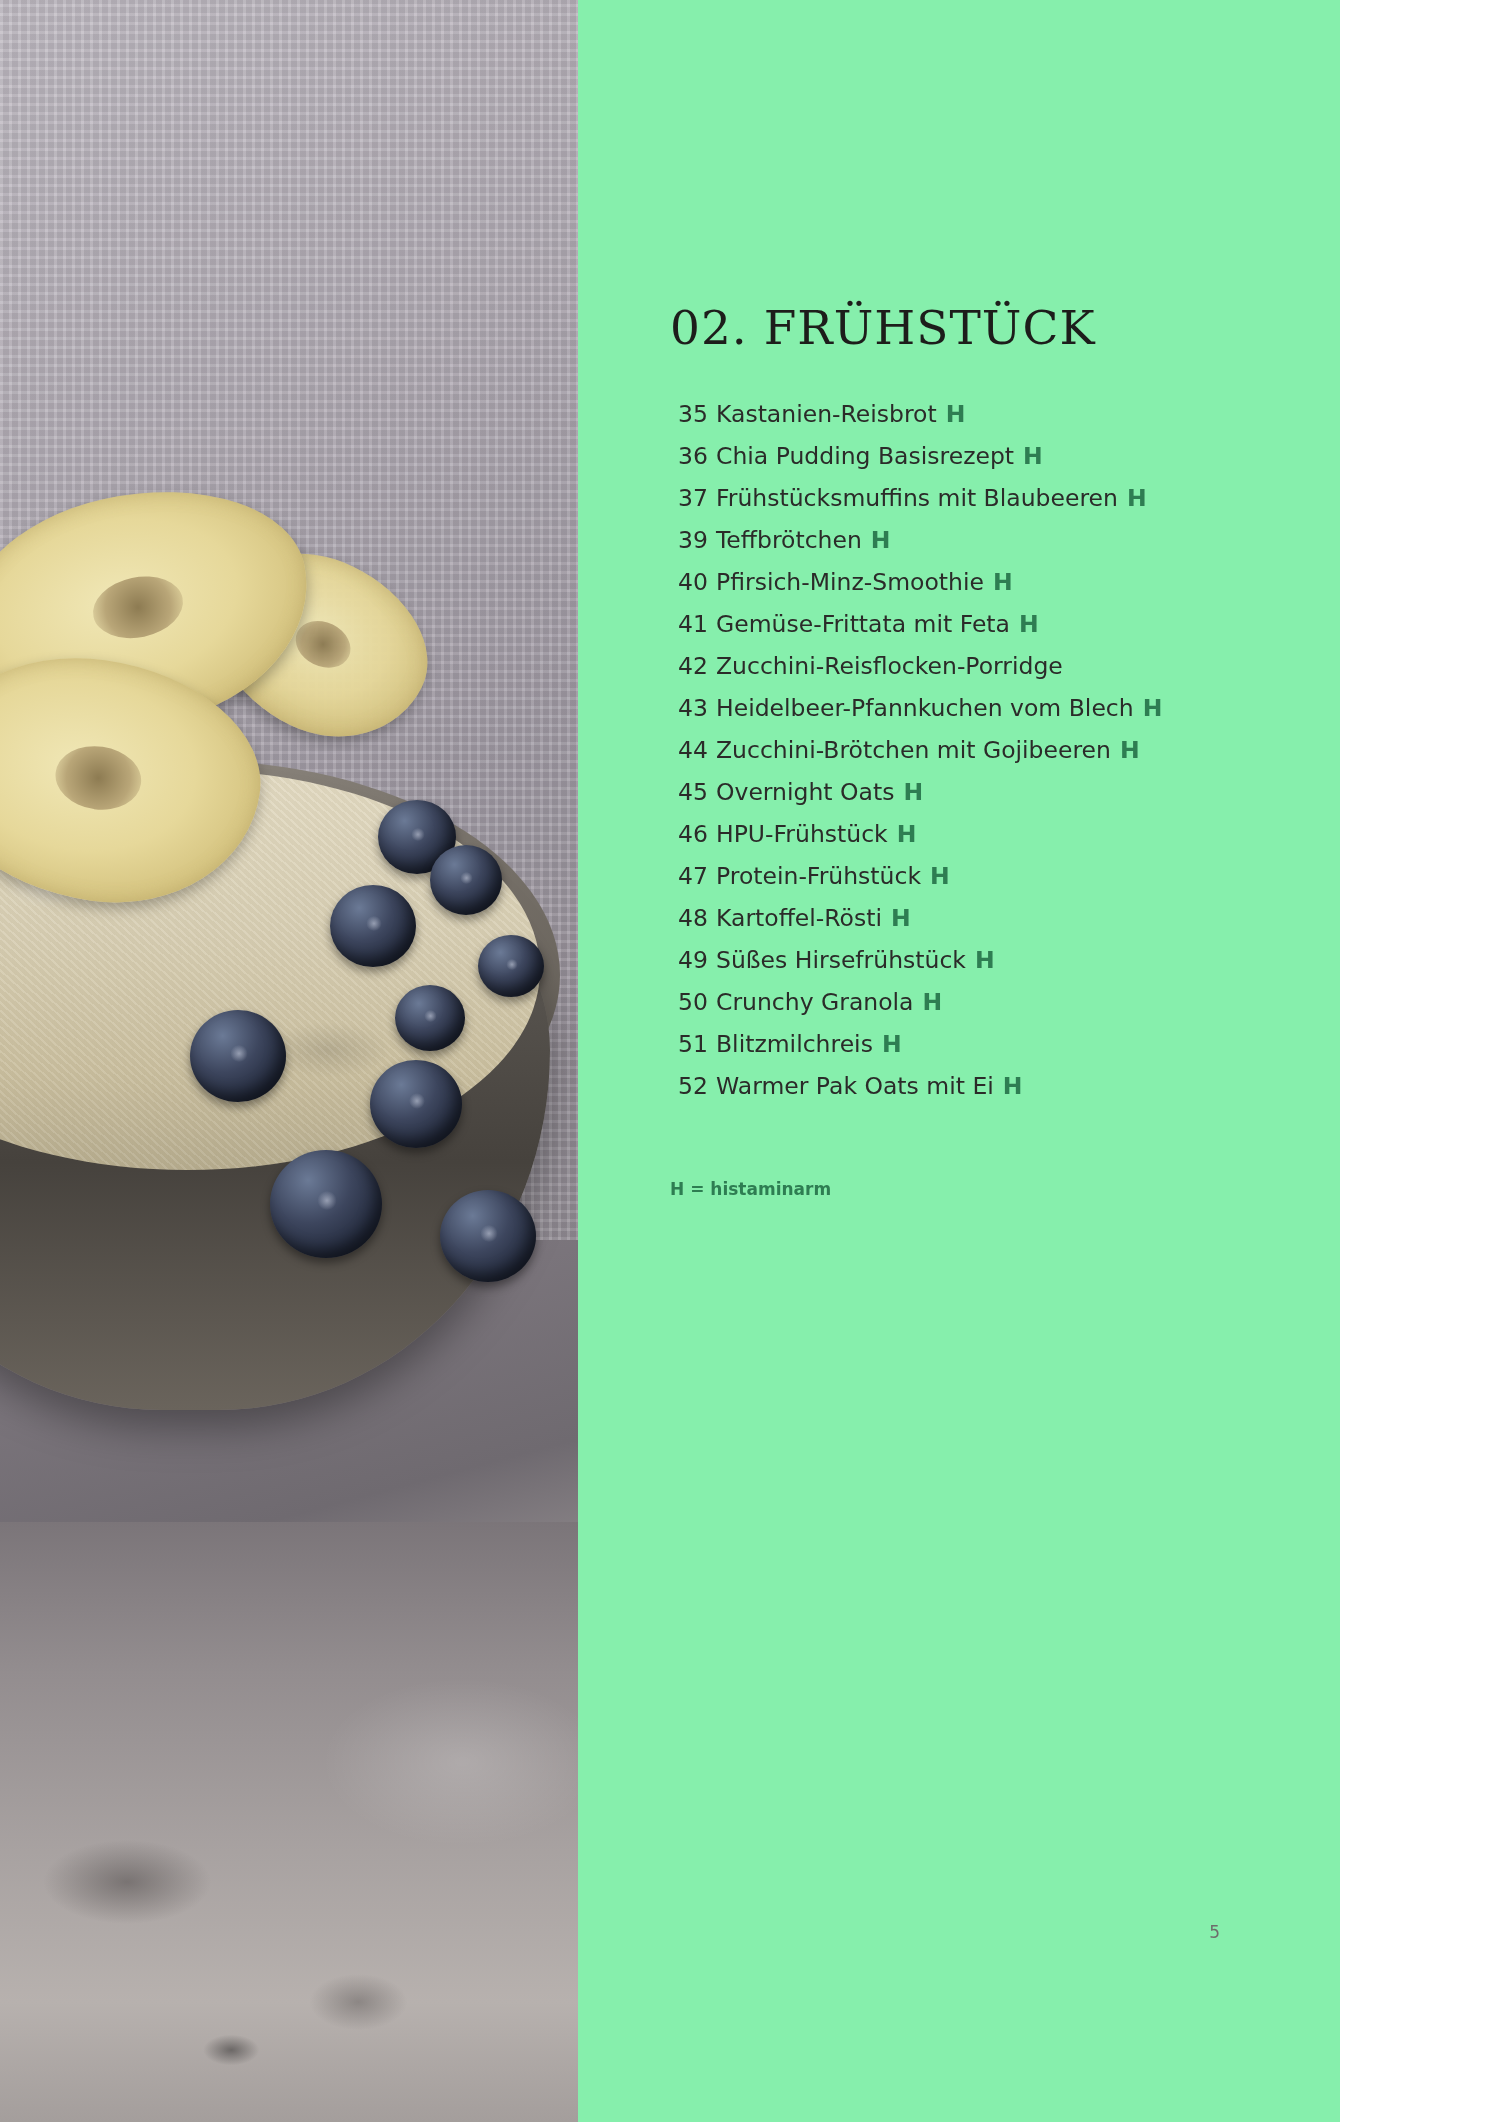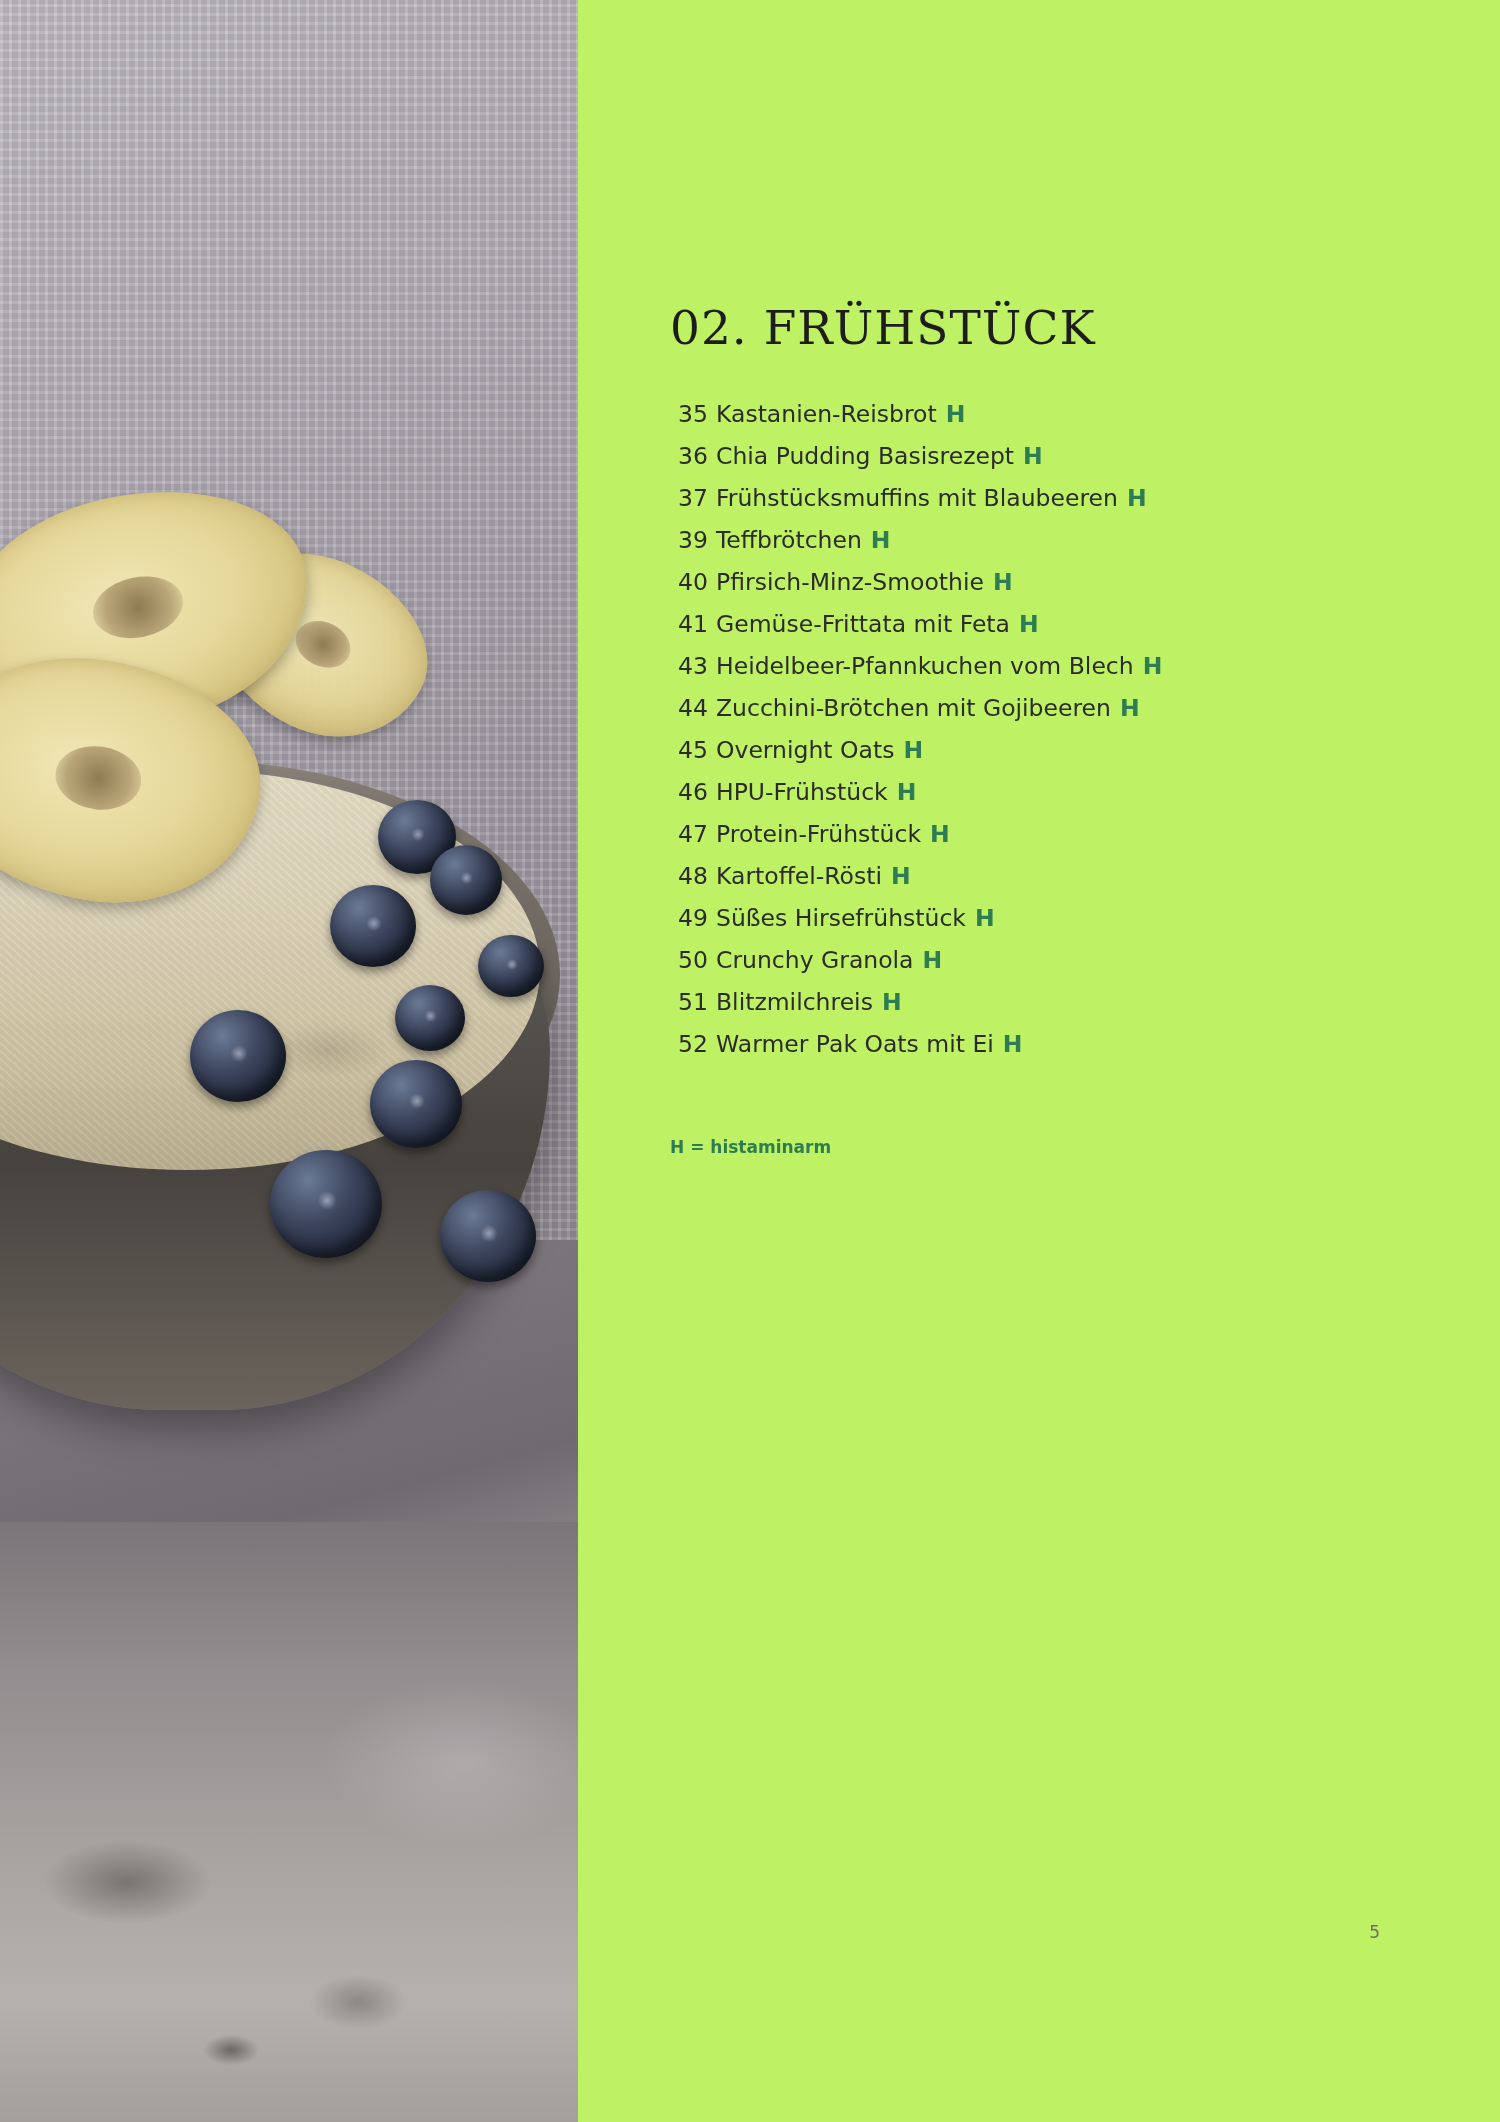--- a/index.html
+++ b/index.html
@@ -10,23 +10,23 @@
   body {
     width: 1500px;
     height: 2122px;
     font-family: "DejaVu Sans", sans-serif;
     position: relative;
     overflow: hidden;
   }
 
   .page {
     position: relative;
-    width: 1500px;
+    width: 1340px;
     height: 2122px;
-    background: #bef264;
+    background: #86efac;
     display: flex;
   }
 
   
   .photo-col {
     position: relative;
     width: 578px;
     height: 2122px;
     flex: 0 0 578px;
     overflow: hidden;
@@ -274,20 +274,25 @@
         <span class="toc-num">40</span>
         <span class="toc-label">Pfirsich-Minz-Smoothie</span>
         <span class="toc-flag">H</span>
       </li>
       <li class="toc-item">
         <span class="toc-num">41</span>
         <span class="toc-label">Gemüse-Frittata mit Feta</span>
         <span class="toc-flag">H</span>
       </li>
       <li class="toc-item">
+        <span class="toc-num">42</span>
+        <span class="toc-label">Zucchini-Reisflocken-Porridge</span>
+        <span class="toc-flag"></span>
+      </li>
+      <li class="toc-item">
         <span class="toc-num">43</span>
         <span class="toc-label">Heidelbeer-Pfannkuchen vom Blech</span>
         <span class="toc-flag">H</span>
       </li>
       <li class="toc-item">
         <span class="toc-num">44</span>
         <span class="toc-label">Zucchini-Brötchen mit Gojibeeren</span>
         <span class="toc-flag">H</span>
       </li>
       <li class="toc-item">

